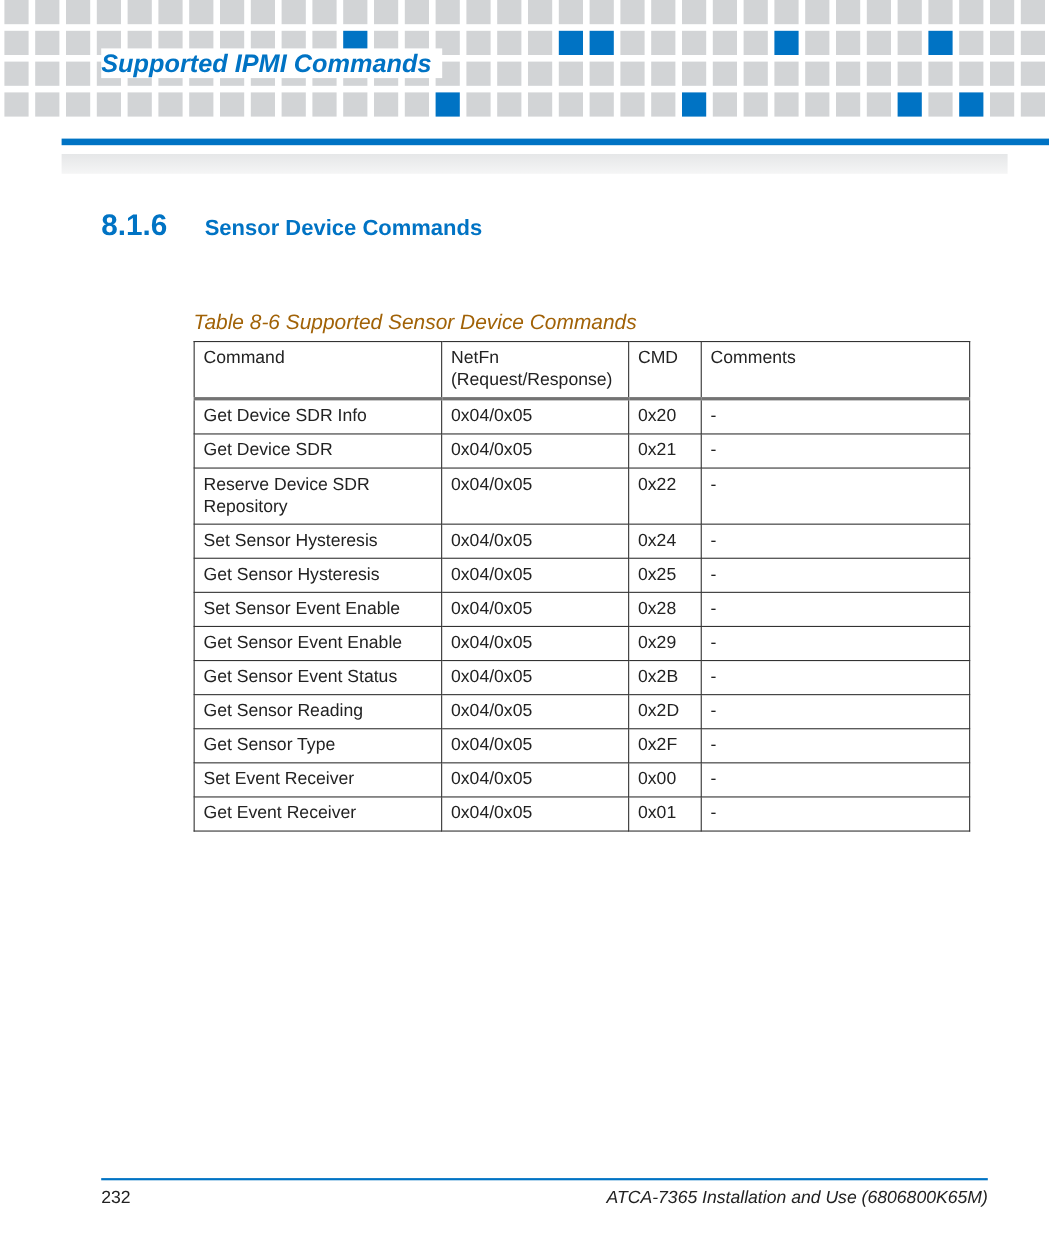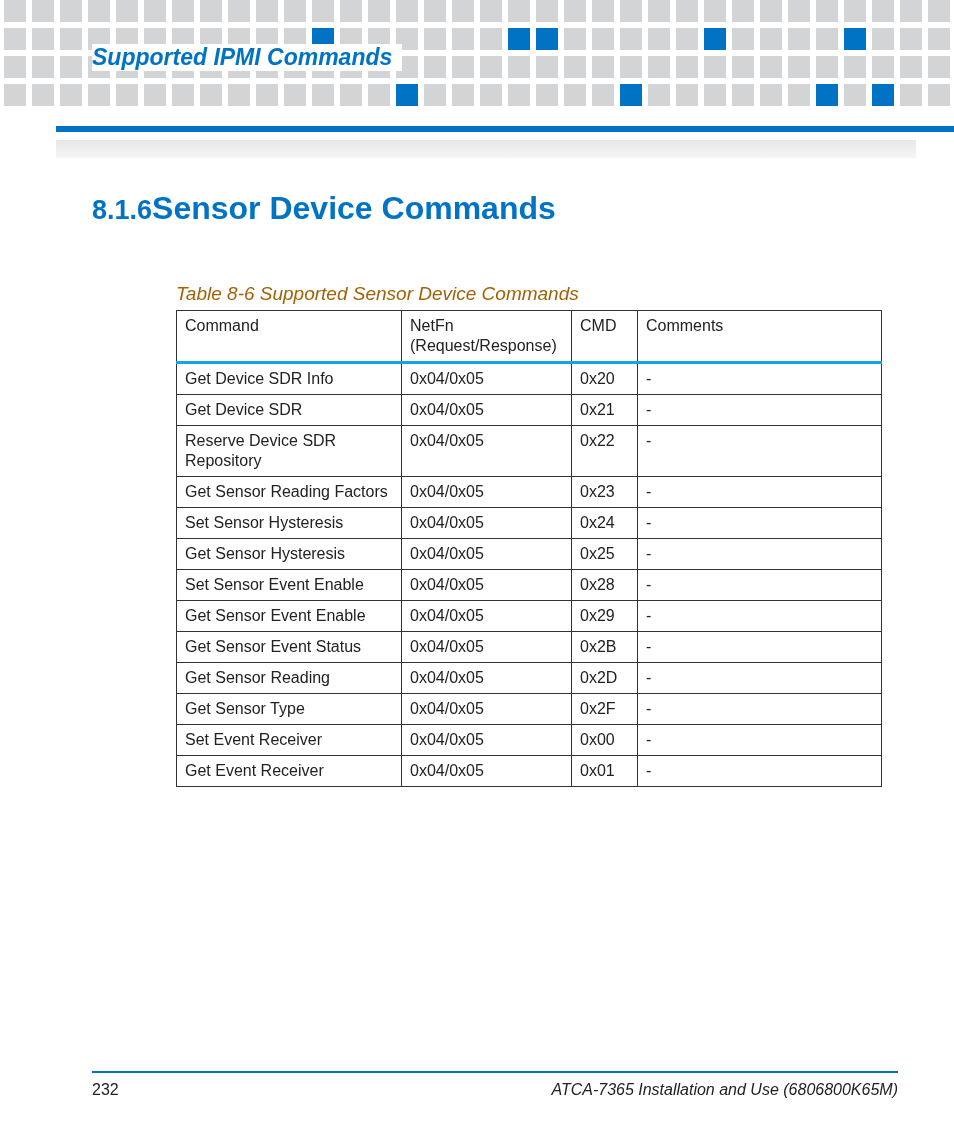--- a/index.html
+++ b/index.html
@@ -15,29 +15,29 @@
   .running-head {
     position: absolute; top: 44px; left: 92px;
     font-style: italic; font-weight: 700; color: #0073c4; font-size: 23px;
     background: #fff; padding: 0 10px 0 0;
   }
 
   .blue-bar { position: absolute; left: 56px; right: 0; top: 126px; height: 6px; background: #0073c4; }
   .grey-wedge { position: absolute; left: 56px; top: 140px; width: 860px; height: 18px;
     background: repeating-linear-gradient(180deg,#bfc2c5 0,#e6e7e8 18px); opacity:.4; }
 
-  .section-title { position: absolute; top: 190px; left: 92px; display: flex; align-items: baseline; }
+  .section-title { position: absolute; top: 190px; left: 92px; display: flex; gap: 34px; align-items: baseline; }
   .section-num { color: #0073c4; font-weight: 700; font-size: 27px; }
-  .section-text { color: #0073c4; font-weight: 700; font-size: 32px; }
+  .section-text { color: #0073c4; font-weight: 700; font-size: 20px; }
 
   .table-caption { position: absolute; top: 283px; left: 176px; color: #a16207; font-style: italic; font-size: 19px; }
 
   .tbl { position: absolute; top: 310px; left: 176px; width: 706px; border-collapse: collapse; font-size: 16px; }
   .tbl th, .tbl td { border: 1px solid #333; padding: 5px 8px; text-align: left; vertical-align: top; line-height: 1.25; font-weight: 400; }
-  .tbl thead th { border-bottom: 3px solid #0ea5e9; }
+  .tbl thead th { border-bottom: 3px solid #737373; }
   .col-cmd { width: 225px; }
   .col-netfn { width: 170px; }
   .col-cmdhx { width: 66px; }
 
   .footer { position: absolute; left: 92px; right: 56px; bottom: 46px; }
   .footer-rule { height: 2px; background: #0073c4; margin-bottom: 8px; }
   .footer-row { display: flex; justify-content: space-between; font-size: 16px; }
   .foot-right { font-style: italic; }
 </style>
 </head>
@@ -231,26 +231,20 @@
           <td>0x21</td>
           <td>-</td>
         </tr>
         <tr>
           <td>Reserve Device SDR Repository</td>
           <td>0x04/0x05</td>
           <td>0x22</td>
           <td>-</td>
         </tr>
         <tr>
-          <td>Get Sensor Reading Factors</td>
-          <td>0x04/0x05</td>
-          <td>0x23</td>
-          <td>-</td>
-        </tr>
-        <tr>
           <td>Set Sensor Hysteresis</td>
           <td>0x04/0x05</td>
           <td>0x24</td>
           <td>-</td>
         </tr>
         <tr>
           <td>Get Sensor Hysteresis</td>
           <td>0x04/0x05</td>
           <td>0x25</td>
           <td>-</td>

